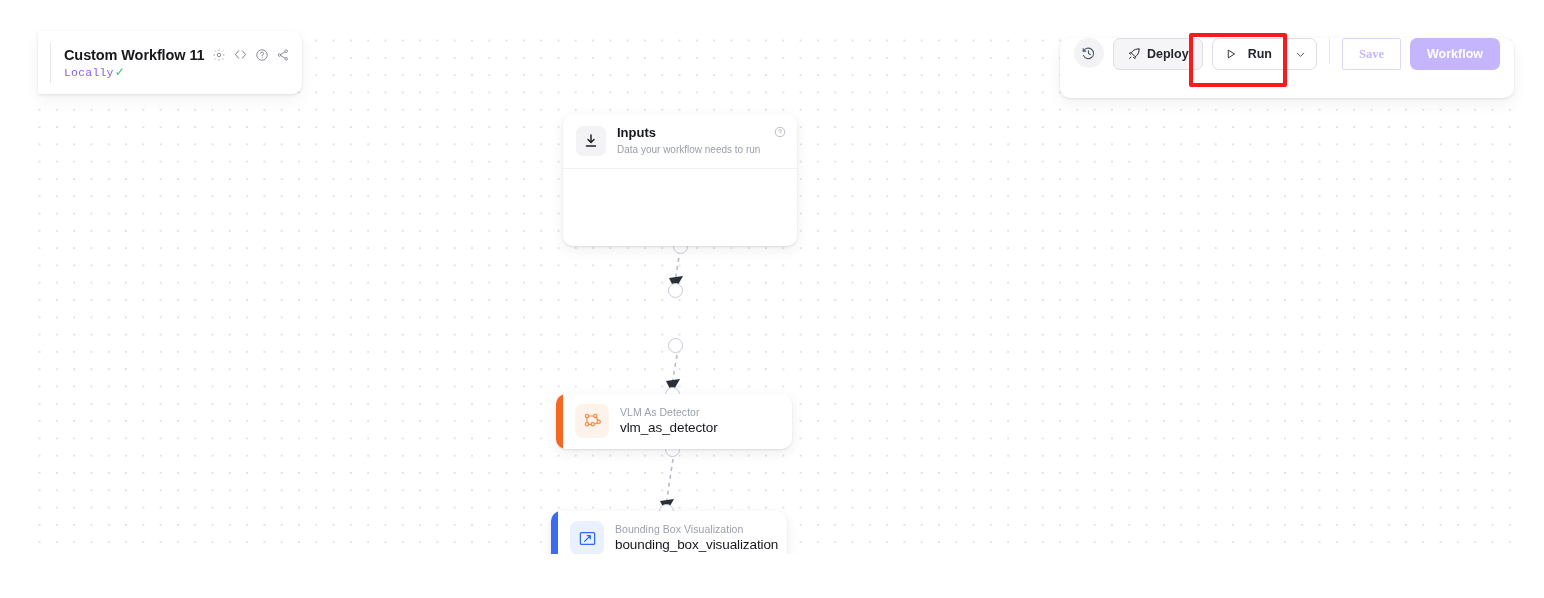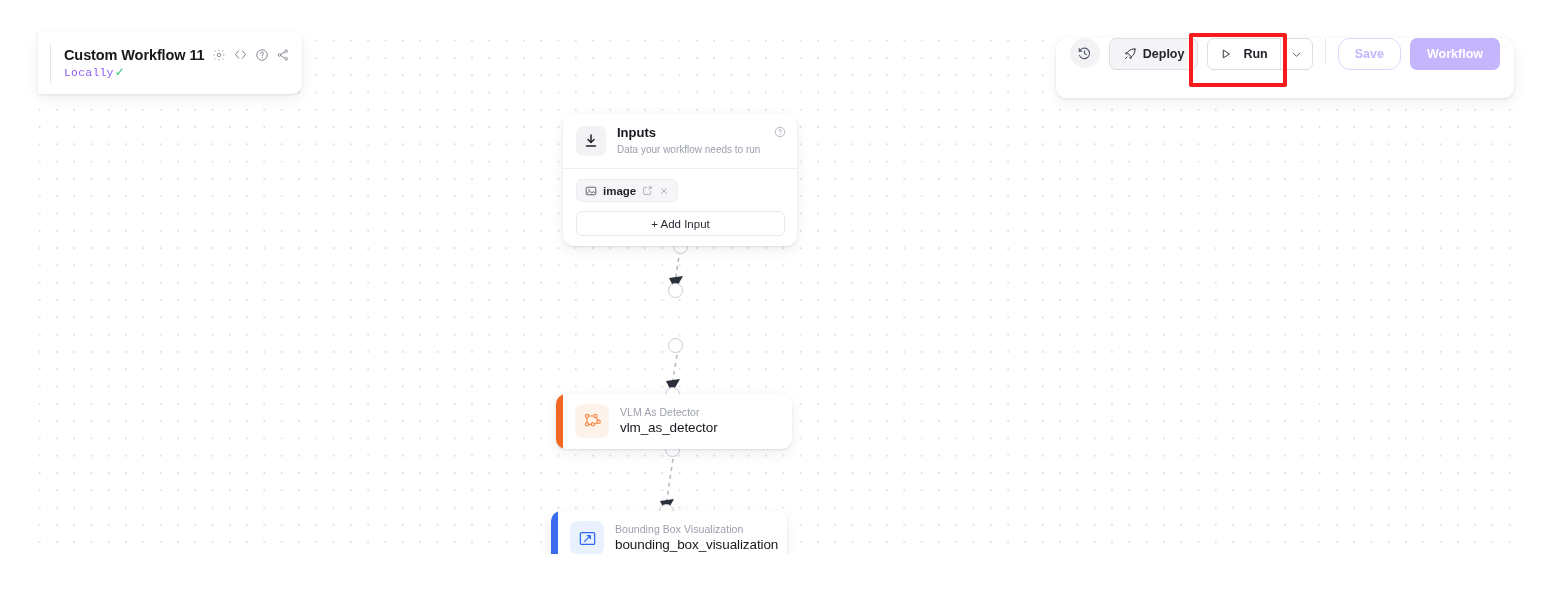--- a/index.html
+++ b/index.html
@@ -140,25 +140,26 @@
     border-left: 1px solid #e4e4ea;
     display: flex; align-items: center; justify-content: center;
     color: #4b5563;
     cursor: pointer;
   }
   .tb-divider { width: 1px; height: 26px; background: #e9e9ef; margin: 0 3px; flex: none; }
   #save-button {
     height: 32px; padding: 4px 16px;
     background: #ffffff;
     border: 1px solid #ded7fb;
-    border-radius: 12px;
+    border-radius: 2px;
     font-size: 12.5px;
     font-weight: bold;
     color: #c4b5fd;
     cursor: pointer;
+    font-family: Liberation Serif, serif;
   }
   #publish-button {
     height: 32px; padding: 0 17px;
     background: #c4b5fd;
     border: none;
     border-radius: 7px;
     font-size: 12.5px;
     font-weight: bold;
     color: #ffffff;
     cursor: pointer;
@@ -330,44 +331,20 @@
         <div id="inputs-title">Inputs</div>
         <div id="inputs-sub">Data your workflow needs to run</div>
       </div>
       <span id="inputs-help-icon">
         <svg width="12" height="12" viewBox="0 0 16 16" fill="none" stroke="currentColor" stroke-width="1.3">
           <circle cx="8" cy="8" r="6.3"></circle>
           <path d="M6.4 6.2a1.7 1.7 0 1 1 1.9 1.9v1.1" stroke-linecap="round"></path>
           <circle cx="8.2" cy="11.2" r="0.6" fill="currentColor" stroke="none"></circle>
         </svg>
       </span>
-    </div>
-    <div class="inputs-body">
-      <div id="input-chip-image">
-        <span style="display:inline-flex;color:#5a5e6b">
-          <svg width="12" height="12" viewBox="0 0 16 16" fill="none" stroke="currentColor" stroke-width="1.3">
-            <rect x="1.6" y="3" width="12.8" height="10" rx="1.4"></rect>
-            <circle cx="5.3" cy="6.4" r="1" fill="currentColor" stroke="none"></circle>
-            <path d="M2.4 11.6 L6 8.2 L9 10.6 L11.2 8.8 L13.6 11.1"></path>
-          </svg>
-        </span>
-        <span>image</span>
-        <span class="chip-act">
-          <svg width="11" height="11" viewBox="0 0 16 16" fill="none" stroke="currentColor" stroke-width="1.3" stroke-linecap="round" stroke-linejoin="round">
-            <path d="M13.2 2.9 L9.6 6.5 M13.2 2.9 L13.2 5.6 M13.2 2.9 L10.5 2.9"></path>
-            <path d="M12.6 9.4v3.1a1.2 1.2 0 0 1-1.2 1.2H3.6a1.2 1.2 0 0 1-1.2-1.2V4.7a1.2 1.2 0 0 1 1.2-1.2h3"></path>
-          </svg>
-        </span>
-        <span class="chip-act">
-          <svg width="10" height="10" viewBox="0 0 16 16" fill="none" stroke="currentColor" stroke-width="1.4" stroke-linecap="round">
-            <path d="M4 4 L12 12 M12 4 L4 12"></path>
-          </svg>
-        </span>
-      </div>
-      <button id="add-input-button">+ Add Input</button>
     </div>
   </div>
 
 
   <div class="node node-simple" id="node-bbox">
     <div class="node-accent" style="background:#3b6cf0"></div>
     <div class="node-body">
       <div class="node-icon" style="background:#e9f0fe;color:#2f6bf0">
         <svg width="19" height="19" viewBox="0 0 24 24" fill="none" stroke="currentColor" stroke-width="1.6">
           <rect x="3" y="4.5" width="18" height="15" rx="1.6"></rect>

